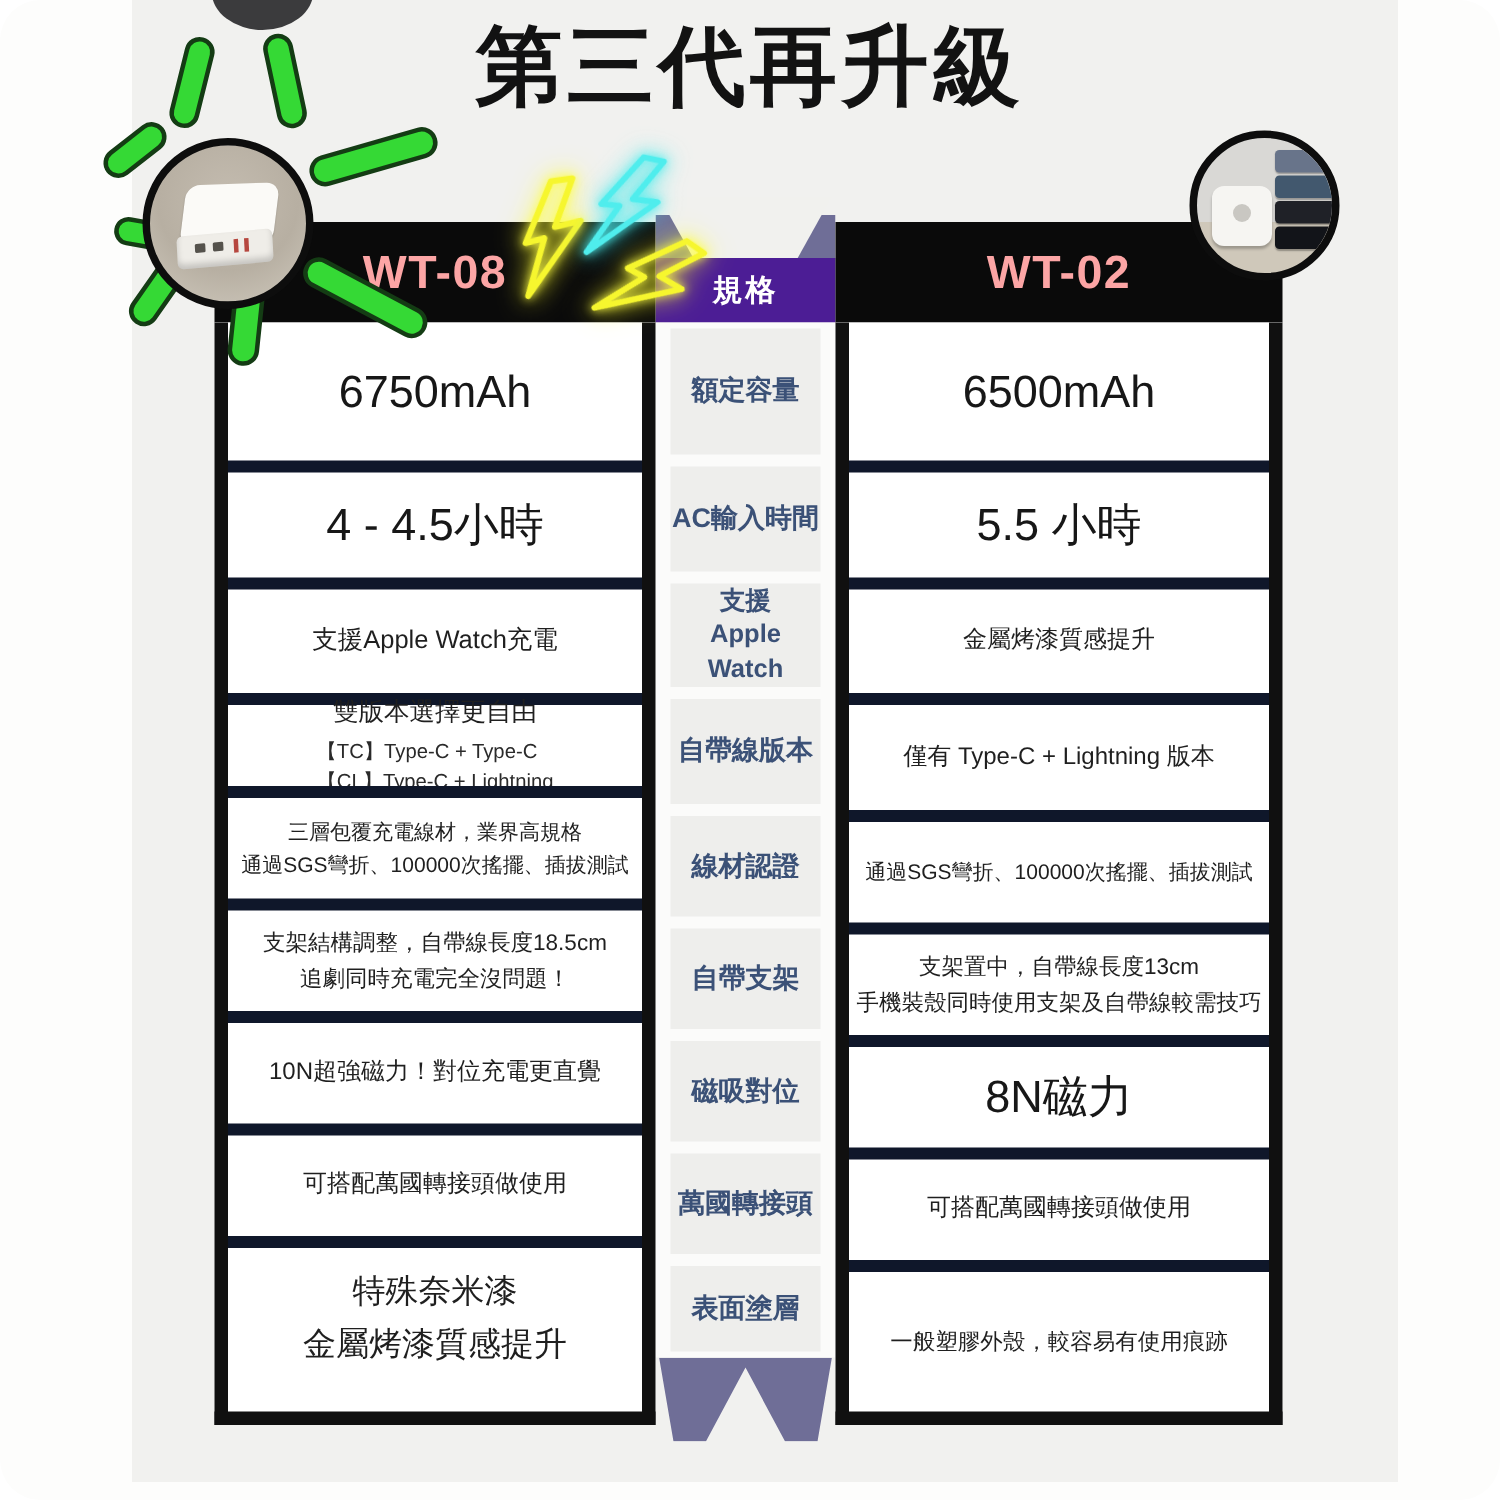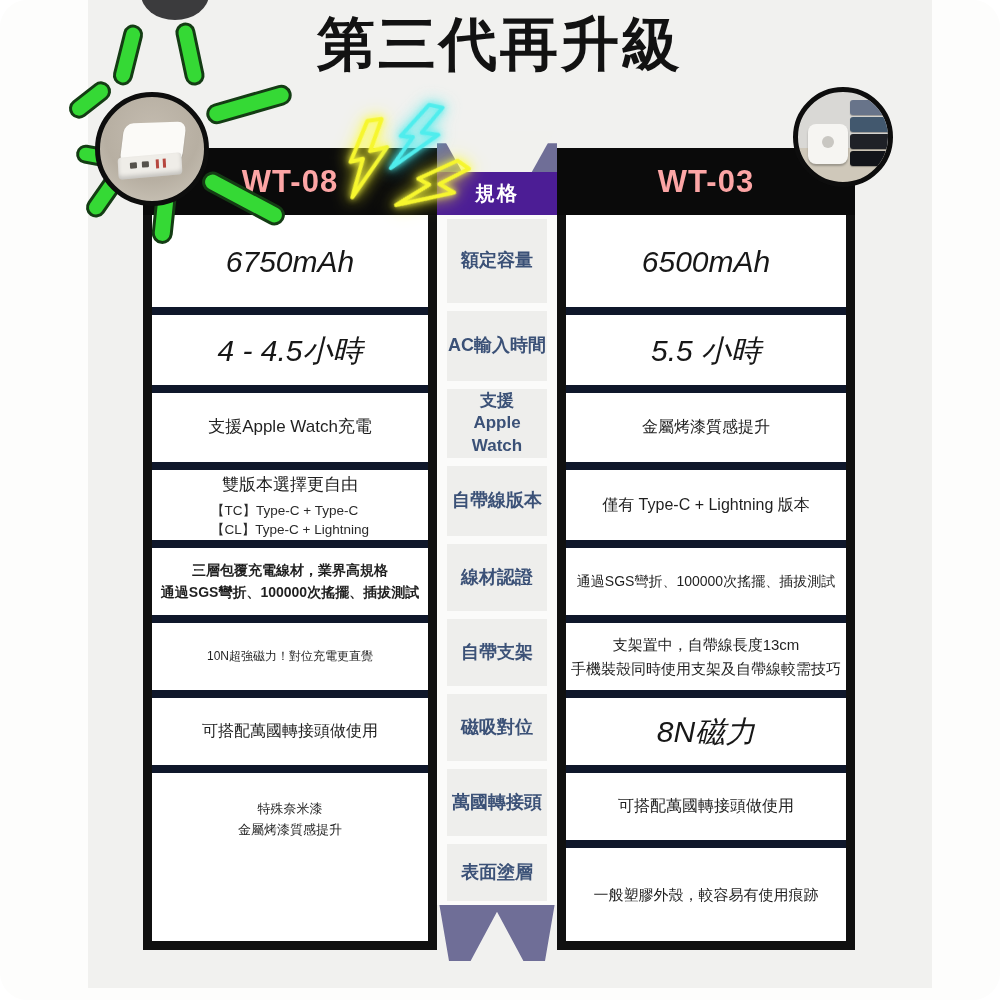--- a/index.html
+++ b/index.html
@@ -13,21 +13,21 @@
   
   .ptable{position:absolute;top:148px;z-index:2;}
   .ptable .thead{height:67px;background:#0a0a0a;display:flex;align-items:center;justify-content:center;
                  color:#fca5a5;font-size:31px;font-weight:700;letter-spacing:1px;}
   .ptable .tbody{background:#ffffff;border:9px solid #101010;border-top:0;
                  display:flex;flex-direction:column;box-sizing:border-box;height:735px;}
   .row{display:flex;align-items:center;justify-content:center;box-sizing:border-box;
        text-align:center;flex:none;}
   .row + .row{border-top:8px solid #0f172a;}
   .txt{white-space:pre-line;color:#1f1f1f;font-size:15px;line-height:1.55;}
-  .txt.big{font-size:30px;line-height:1.1;color:#171717;font-style:italic;}
+  .txt.big{font-size:30px;line-height:1.1;color:#171717;}
   .txt.med{font-size:17px;}
   .txt.sm{font-size:14px;}
   .combo .t1{font-size:17px;color:#1f1f1f;margin-bottom:5px;}
   .combo .t2{font-size:13.5px;color:#2a2a2a;text-align:left;line-height:1.45;white-space:pre-line;}
 
   
   .fold{position:absolute;left:437px;top:131px;width:120px;height:41px;z-index:1;}
   .fold .purple{position:absolute;inset:0;background:#6f6e97;
                 clip-path:polygon(0 30%,100% 30%,100% 100%,0 100%);}
   .fold .light{position:absolute;inset:0;background:#f1f1ee;
@@ -102,44 +102,48 @@
     <div class="tbody">
       <div class="row" style="height:92px;">
           <div class="txt big">6750mAh</div>
         </div>
       <div class="row" style="height:78px;">
           <div class="txt big">4 - 4.5小時</div>
         </div>
       <div class="row" style="height:77px;">
           <div class="txt med">支援Apple Watch充電</div>
         </div>
-      <div class="row combo" style="height:78px;flex-direction:column;justify-content:flex-end;">
+      <div class="row combo" style="height:62px;flex-direction:column;">
         <div class="t1">雙版本選擇更自由</div>
         <div class="t2">【TC】Type-C +  Type-C
 【CL】Type-C + Lightning</div>
       </div>
-      <div class="row" style="height:75px;font-weight:bold;">
+      <div class="row" style="height:75px;">
           <div class="txt sm">三層包覆充電線材，業界高規格
 通過SGS彎折、100000次搖擺、插拔測試</div>
         </div>
       <div class="row" style="height:75px;">
-          <div class="txt med" style="font-size:12px;">10N超強磁力！對位充電更直覺</div>
+          <div class="txt">支架結構調整，自帶線長度18.5cm
+追劇同時充電完全沒問題！</div>
+        </div>
+      <div class="row" style="height:75px;">
+          <div class="txt med" style="font-size:16px;">10N超強磁力！對位充電更直覺</div>
         </div>
       <div class="row" style="height:75px;">
           <div class="txt med" style="font-size:16px;">可搭配萬國轉接頭做使用</div>
         </div>
       <div class="row" style="height:101px;">
-          <div class="txt med" style="font-size:13px;">特殊奈米漆
+          <div class="txt med" style="font-size:22px;">特殊奈米漆
 金屬烤漆質感提升</div>
         </div>
     </div>
   </div>
 
   <div class="ptable" style="left:557px;width:298px;">
-    <div class="thead">WT-03</div>
+    <div class="thead">WT-02</div>
     <div class="tbody">
       <div class="row" style="height:92px;">
           <div class="txt big">6500mAh</div>
         </div>
       <div class="row" style="height:78px;">
           <div class="txt big">5.5 小時</div>
         </div>
       <div class="row" style="height:77px;">
           <div class="txt med" style="font-size:16px;">金屬烤漆質感提升</div>
         </div>

